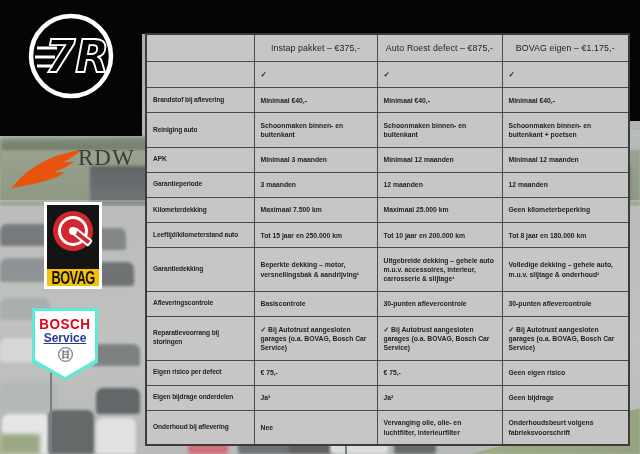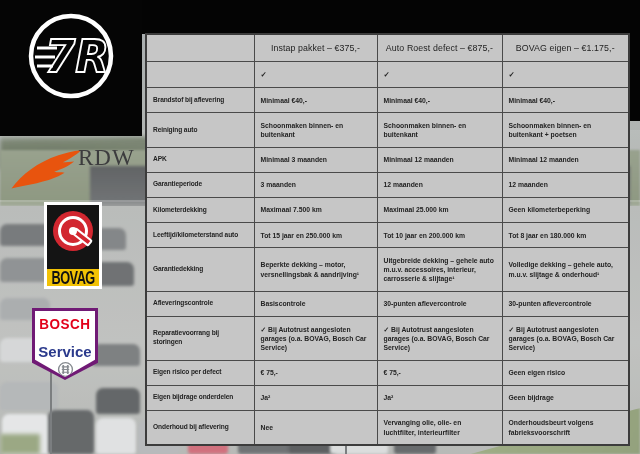--- a/index.html
+++ b/index.html
@@ -60,29 +60,29 @@
                 border-radius:2px; }
   .bq-dot     { position:absolute; left:22px; top:22px; width:8px; height:8px;
                 border-radius:50%; background:#fff; }
   .bovag-bottom { height:17px; background:#f2c205; display:flex; align-items:center;
                 justify-content:center; }
   .bovag-word { font-size:13px; font-weight:bold; color:#111; letter-spacing:-0.5px;
                 transform:scale(0.98,1.45); }
 
   
   .bosch-logo { position:absolute; left:32px; top:308px; width:66px; height:72px;
-                background:#701a75;
+                background:#5eead4;
                 clip-path:polygon(0 0,100% 0,100% 76%,50% 100%,0 76%); }
   .bosch-inner { position:absolute; left:3px; top:3px; right:3px; bottom:3px;
                 background:#ffffff;
                 clip-path:polygon(0 0,100% 0,100% 74%,50% 100%,0 74%);
                 text-align:center; }
   .bosch-word   { font-size:13.5px; font-weight:bold; color:#e2001a; letter-spacing:0.5px;
                   margin-top:5px; transform:scale(1,1.15); }
-  .service-word { font-size:15px; font-weight:bold; color:#2b3a8c; margin-top:12px; }
+  .service-word { font-size:12px; font-weight:bold; color:#2b3a8c; margin-top:0px;text-decoration:underline; }
 
   
   .pkg-table-wrap { position:absolute; left:145px; top:33px; width:483px; }
   table.pkg { width:483px; border-collapse:collapse; table-layout:fixed;
               background:#c6c6c6; border:2px solid #3c3c3c; }
   .pkg th, .pkg td { border:1px solid #4a4a4a; text-align:left; vertical-align:middle;
               color:#232323; }
   .pkg th { font-size:8.8px; font-weight:normal; padding:8px 6px; letter-spacing:0.1px;text-align:center; }
   .pkg td { font-size:6.8px; font-weight:bold; line-height:1.35; padding:7.5px 6px; }
   .pkg td.rowlabel { font-size:6.6px; letter-spacing:-0.1px; }

